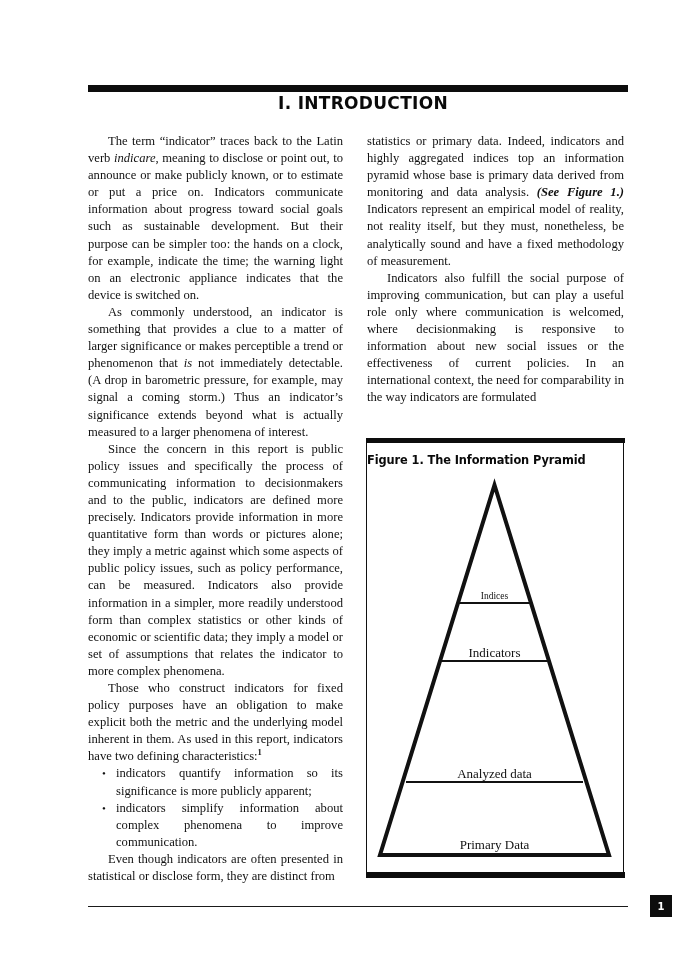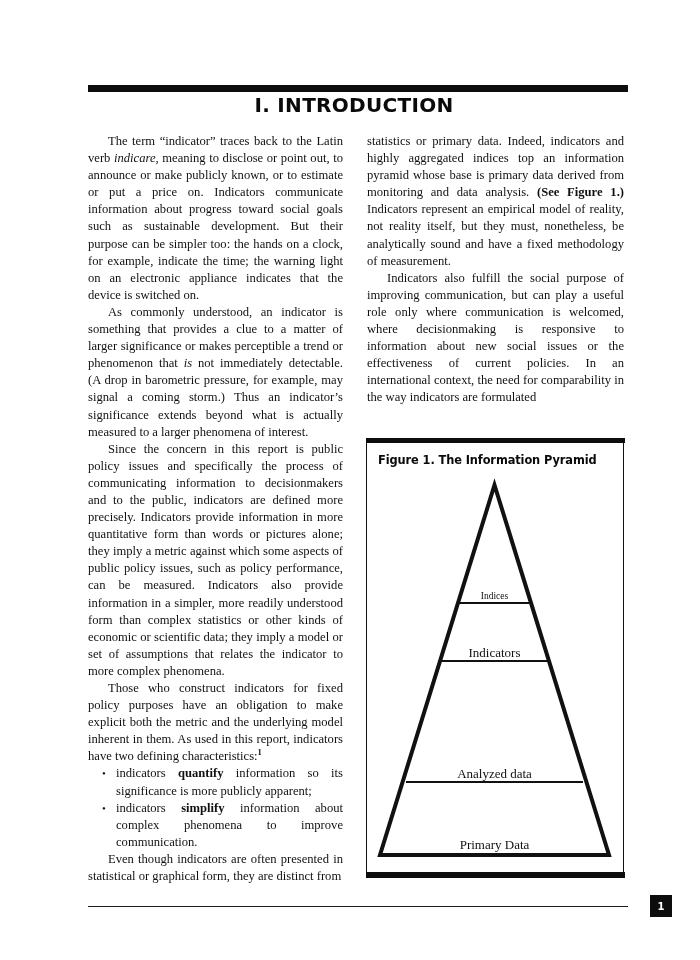--- a/index.html
+++ b/index.html
@@ -28,27 +28,27 @@
   .header-rule {
     position: absolute;
     left: 88px;
     top: 85px;
     width: 540px;
     height: 7px;
     background: #0d0d0d;
   }
   .page-title {
     position: absolute;
-    left: 84px;
+    left: 93px;
     top: 93px;
     width: 540px;
     text-align: center;
     font-family: "DejaVu Sans", sans-serif;
     font-weight: bold;
-    font-size: 20px;
+    font-size: 17px;
     letter-spacing: 0.3px;
     color: #0a0a0a;
   }
 
   
   .col {
     position: absolute;
     top: 133px;
     font-size: 12.6px;
     line-height: 17.1px;
@@ -76,24 +76,24 @@
     text-align: justify;
     margin: 0;
   }
   .bullets li .dot {
     position: absolute;
     left: 14px;
     top: 0;
     font-size: 11px;
     line-height: 17.1px;
   }
-  .bullets li b { font-weight: bold; }
+  .bullets li b { font-weight: normal; }
 
   em.it { font-style: italic; }
-  .figref { font-weight: bold; }
+  .figref { font-style: italic; font-weight: bold; }
   sup.fn { font-size: 8.5px; vertical-align: super; line-height: 0; font-weight: bold; }
 
   
   .figure-box {
     position: absolute;
     left: 366px;
     top: 443px;
     width: 258px;
     height: 429px;
     background: #ffffff;
@@ -112,21 +112,21 @@
   .figure-box::after {
     content: "";
     position: absolute;
     left: -1.5px; right: -1.5px;
     bottom: -6px;
     height: 6px;
     background: #0d0d0d;
   }
   .figure-caption {
     position: absolute;
-    left: 11px;
+    left: 0;
     top: 10px;
     font-family: "DejaVu Sans", sans-serif;
     font-weight: bold;
     font-size: 11.4px;
     color: #0a0a0a;
     letter-spacing: -0.1px;
   }
   .pyramid-wrap {
     position: absolute;
     left: 0;
@@ -183,21 +183,21 @@
     <ul class="bullets">
       <li>
         <span class="dot">•</span>
         <span><span>indicators </span><b>quantify</b><span> information so its significance is more publicly apparent;</span></span>
       </li>
       <li>
         <span class="dot">•</span>
         <span><span>indicators </span><b>simplify</b><span> information about complex phenomena to improve communication.</span></span>
       </li>
     </ul>
-    <p><span>Even though indicators are often presented in statistical or graphical form, they are distinct from</span></p>
+    <p><span>Even though indicators are often presented in statistical or disclose form, they are distinct from</span></p>
   </div>
 
   <div class="col col-right">
     <p class="noindent"><span>statistics or primary data. Indeed, indicators and highly aggregated indices top an information pyramid whose base is primary data derived from monitoring and data analysis. </span><span class="figref">(See Figure 1.)</span><span> Indicators represent an empirical model of reality, not reality itself, but they must, nonetheless, be analytically sound and have a fixed methodology of measurement.</span></p>
     <p><span>Indicators also fulfill the social purpose of improving communication, but can play a useful role only where communication is welcomed, where decisionmaking is responsive to information about new social issues or the effectiveness of current policies. In an international context, the need for comparability in the way indicators are formulated</span></p>
   </div>
 
   <div class="figure-box">
     <div class="figure-caption">Figure 1. The Information Pyramid</div>
     <div class="pyramid-wrap">

